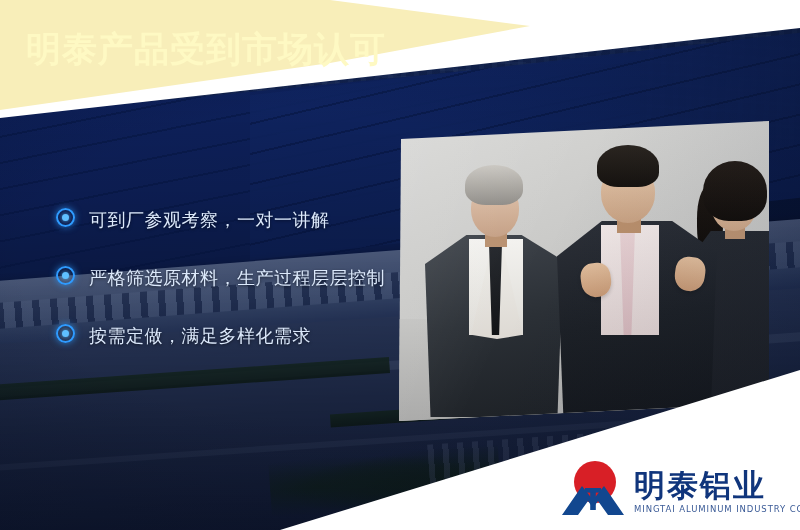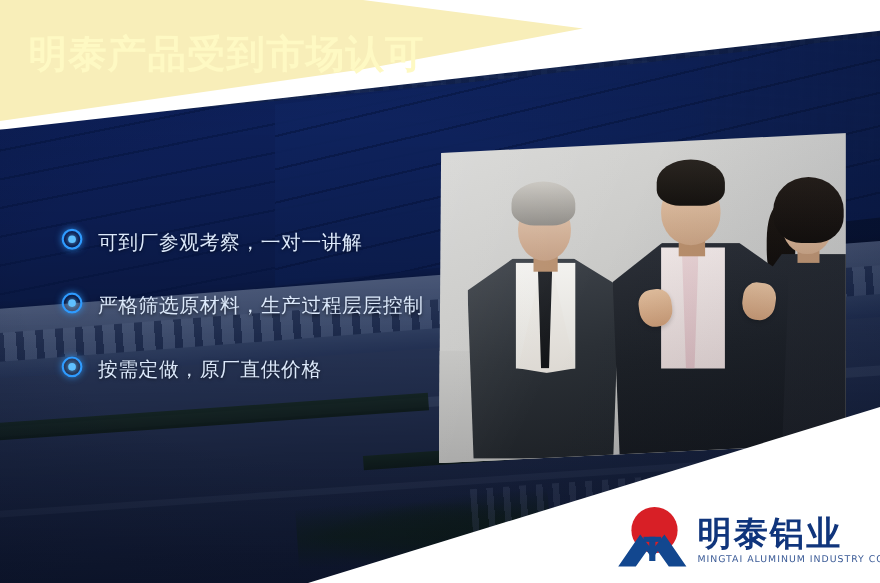--- a/index.html
+++ b/index.html
@@ -400,21 +400,21 @@
       <span class="bullet-text">可到厂参观考察，一对一讲解</span>
     </div>
 
     <div class="bullet-row">
       <span class="bullet-icon"></span>
       <span class="bullet-text">严格筛选原材料，生产过程层层控制</span>
     </div>
 
     <div class="bullet-row">
       <span class="bullet-icon"></span>
-      <span class="bullet-text">按需定做，原厂直供价格</span>
+      <span class="bullet-text">按需定做，满足多样化需求</span>
     </div>
 
 
   </div>
 
   <div class="photo">
     <div class="photo-floor"></div>
 
     <div class="p man-l">
       <div class="p-body suit"></div>

